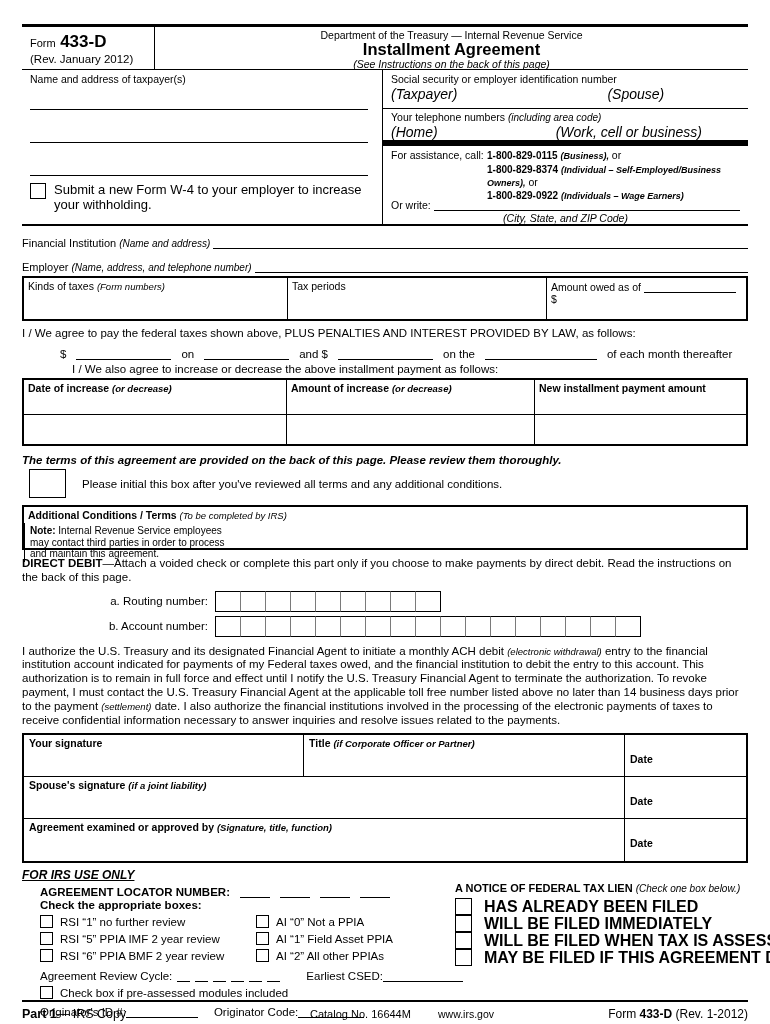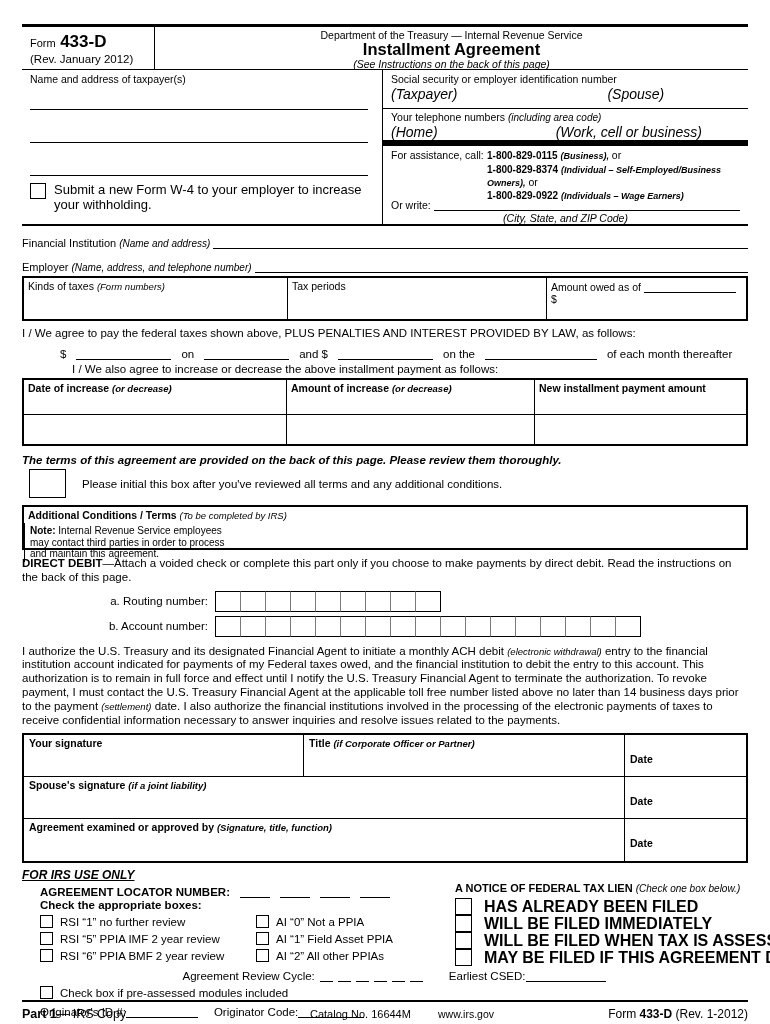--- a/index.html
+++ b/index.html
@@ -110,21 +110,21 @@
   
   .irs { position:relative; margin-top:5px; font-size:11.5px; height:128px; }
   .irs-title { font-weight:bold; font-style:italic; text-decoration:underline; font-size:12px; }
   .irs-left { margin-left:18px; margin-top:2px; }
   .aln { font-weight:bold; display:flex; align-items:flex-end; }
   .aln .blank { width:30px; margin-left:10px; height:14px; }
   .chk-label { font-weight:bold; margin-top:1px; }
   .optgrid { display:flex; margin-top:2px; }
   .optcol .opt { display:flex; align-items:center; gap:7px; height:17px; }
   .optcol:first-child { width:216px; }
-  .cycle { display:flex; align-items:flex-end; margin-top:2px; height:16px;justify-content:center; }
+  .cycle { display:flex; align-items:flex-end; margin-top:2px; height:16px; }
   .cycle .sb { width:13px; margin-left:5px; height:13px; }
   .cycle .csed { margin-left:26px; }
   .cycle .cb-blank { width:80px; }
   .pre { display:flex; align-items:center; gap:7px; height:17px; margin-top:2px; }
   .orig { display:flex; align-items:flex-end; height:17px; }
   .orig .blank { height:13px; }
   .lien { position:absolute; left:433px; top:14px; width:293px; }
   .lien-title { font-size:11px; font-weight:bold; }
   .lien-title .hint { font-weight:normal; font-style:italic; font-size:10px; }
   .lien-rows { margin-top:4px; }

